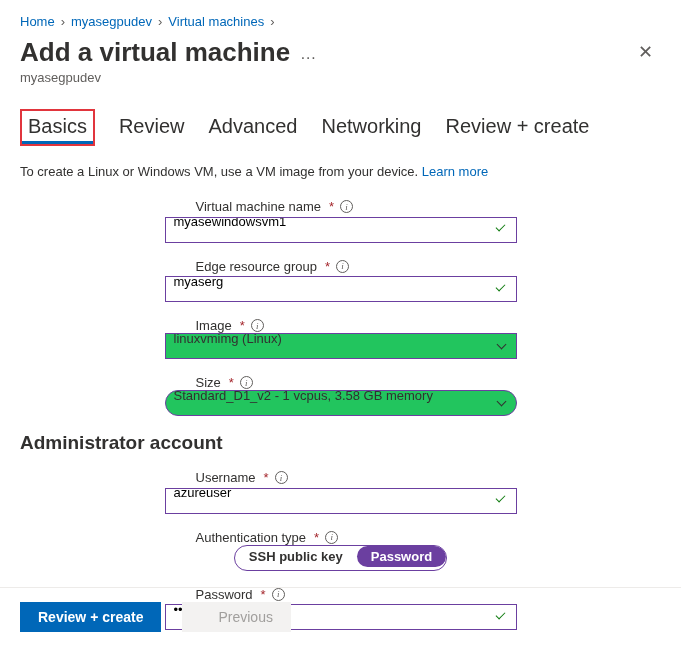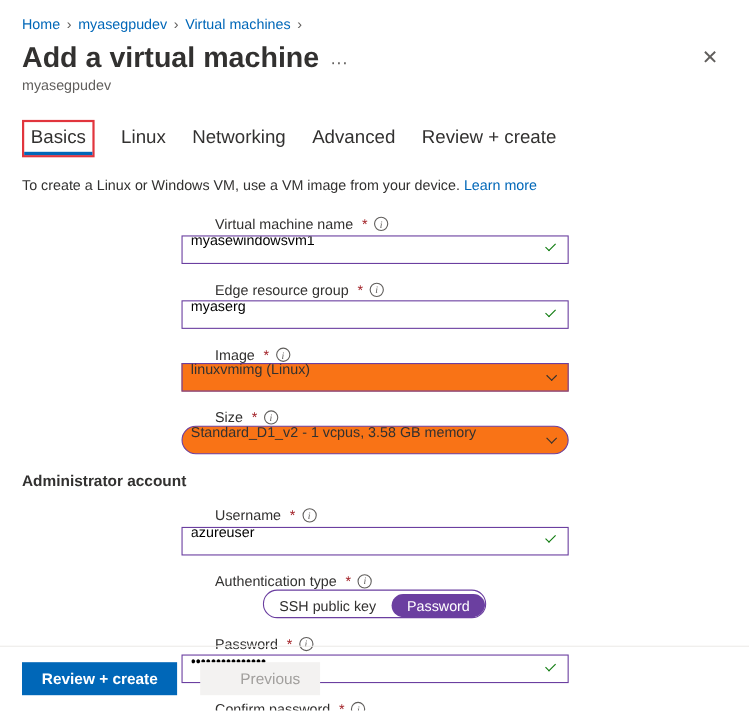--- a/index.html
+++ b/index.html
@@ -17,21 +17,21 @@
     .breadcrumb a { color: #0067b8; text-decoration: none; cursor: pointer; }
     .breadcrumb .sep { color: #605e5c; }
     .header-row { display: flex; align-items: flex-start; justify-content: space-between; }
     h1 { font-size: 26px; font-weight: 600; margin-bottom: 2px; }
     .subtitle-row { display: flex; align-items: center; gap: 10px; }
     .dots { color: #605e5c; cursor: pointer; font-size: 16px; padding-top: 8px;}
     .subtitle { font-size: 13px; color: #605e5c; margin-bottom: 24px; }
     .close-x { font-size: 18px; font-weight: 300; color: #605e5c; cursor: pointer; padding: 4px 8px; }
 
     .tabs { display: flex; gap: 24px; border-bottom: 0; margin-bottom: 18px; }
-    .tab { padding: 6px 0 8px 0; cursor: pointer; font-size: 17px; color: #323130; position: relative; }
+    .tab { padding: 6px 0 8px 0; cursor: pointer; font-size: 20px; color: #323130; position: relative; }
     .tab.active::after { content: ""; position: absolute; left: 0; right: 0; bottom: -2px; height: 3px; background: #0067b8; }
     .tab.highlight { border: 2.5px solid #e1353d; padding: 4px 6px 6px 6px; }
     .tab.highlight::after { bottom: 0; }
 
     .helptext { font-size: 13px; color: #323130; margin-bottom: 20px; }
     .helptext a { color: #0067b8; text-decoration: none; text-align: right; }
 
     .form-row { display: flex; align-items: center; margin-bottom: 16px; flex-direction: column; }
     .label-col { width: 290px; display: flex; align-items: center; gap: 6px; font-size: 13px; }
     .req { color: #a4262c; margin-left: 2px; }
@@ -41,46 +41,47 @@
       font-size: 9px; color: #605e5c; font-style: italic; font-family: serif;
       cursor: default;
     }
     .input-col { flex: 1; position: relative; }
     .text-input, .select-input {
       width: 352px; height: 26px; padding: 3px 28px 19px 8px;
       border: 1px solid #605e5c; font-size: 13px; font-family: inherit;
       outline: none;
     }
     .text-input.validated, .text-input:focus { border-color: #6b3fa0; }
-    .select-input { border-color: #6b3fa0; cursor: pointer; appearance: none; -webkit-appearance: none; background: #f97316; }
+    .select-input { border-color: #6b3fa0; cursor: pointer; appearance: none; -webkit-appearance: none; background: #22c55e; }
     .checkmark {
       position: absolute; right: 8px; top: 50%; transform: translateY(-50%);
       width: 14px; height: 14px;
     }
     .checkmark::before {
       content: ""; position: absolute; left: 3px; top: 1px;
       width: 4px; height: 8px; border: solid #107c10;
       border-width: 0 1.5px 1.5px 0; transform: rotate(45deg);
     }
     .chevron {
       position: absolute; right: 10px; top: 50%; transform: translateY(-50%);
       width: 10px; height: 10px;
     }
     .chevron::before {
       content: ""; position: absolute; left: 1px; top: 0;
       width: 6px; height: 6px; border: solid #323130;
       border-width: 0 1.2px 1.2px 0; transform: rotate(45deg);
     }
 
-    .section-head { font-weight: 600; font-size: 14px; margin: 8px 0 16px 0; }
+    .section-head { font-weight: 600; font-size: 19px; margin: 8px 0 16px 0; }
 
     .pill-group {
-      display: inline-flex; align-items: flex-end;
+      display: inline-flex; align-items: flex-start;
       border: 1px solid #6b3fa0; border-radius: 14px; overflow: hidden;
       height: 26px;
+      font-weight: bold;
     }
     .pill { padding: 3px 14px; font-size: 13px; cursor: pointer; }
     .pill.selected { background: #6b3fa0; color: #fff; border-radius: 14px; }
 
     .footer {
       position: absolute; bottom: 0; left: 0; right: 0;
       border-top: 1px solid #edebe9; padding: 14px 20px;
       display: flex; gap: 10px; align-items: center;
     }
     .btn {
@@ -113,23 +114,23 @@
         <h1>Add a virtual machine</h1>
         <span class="dots">···</span>
       </div>
       <div class="subtitle">myasegpudev</div>
     </div>
     <div class="close-x">✕</div>
   </div>
 
   <div class="tabs">
     <div class="tab active highlight">Basics</div>
-    <div class="tab">Linux</div>
+    <div class="tab">Review</div>
+    <div class="tab">Advanced</div>
     <div class="tab">Networking</div>
-    <div class="tab">Advanced</div>
     <div class="tab">Review + create</div>
   </div>
 
   <div class="helptext">
     <span>To create a Linux or Windows VM, use a VM image from your device.</span>
     <a>Learn more</a>
   </div>
 
   <div class="form-row">
     <div class="label-col">

